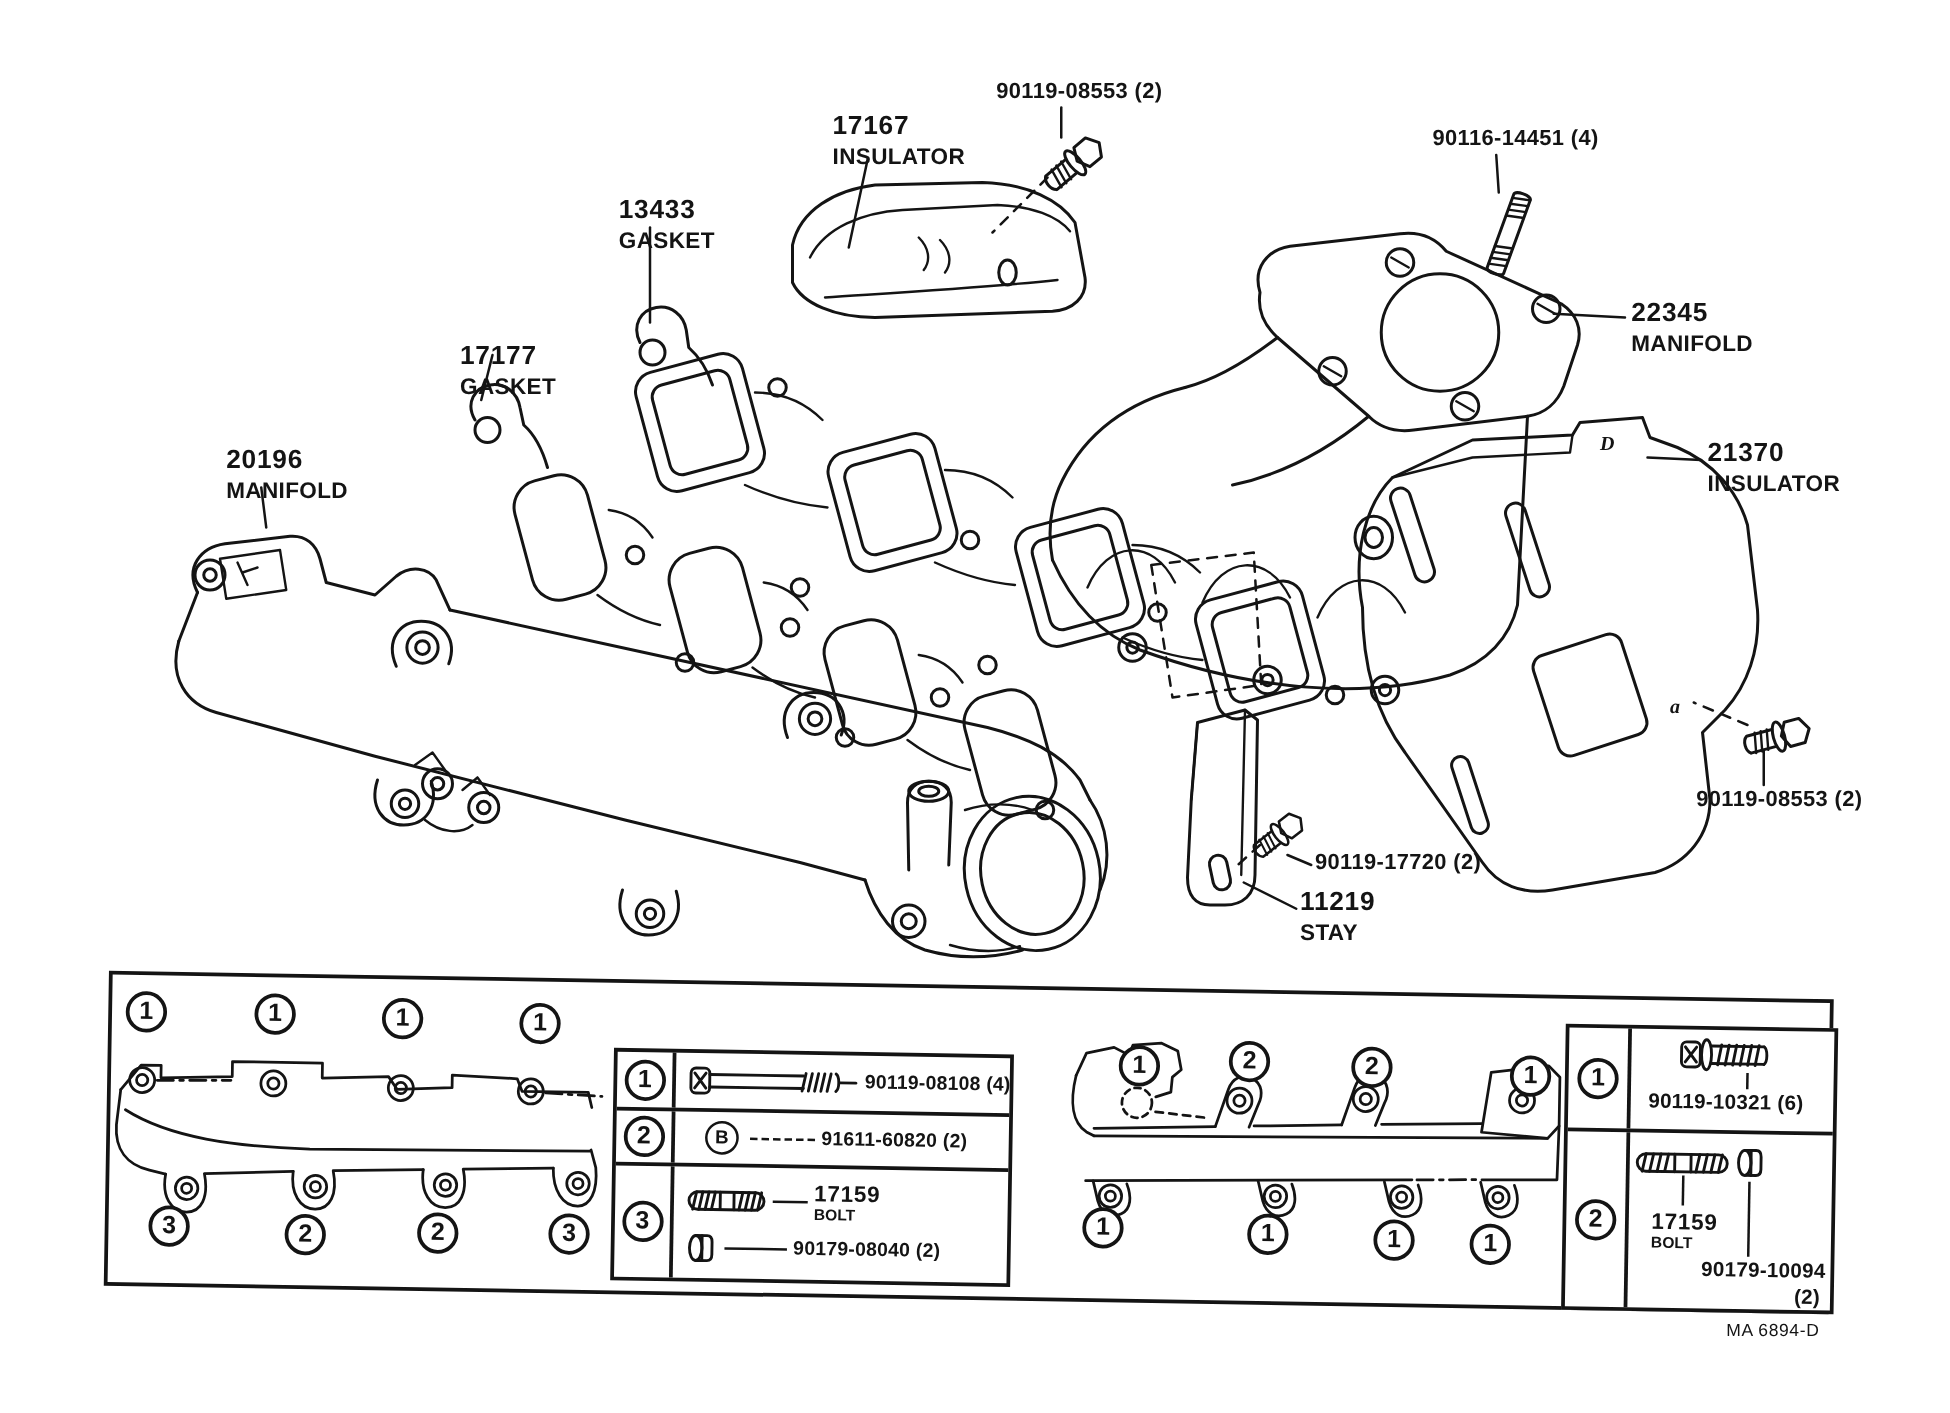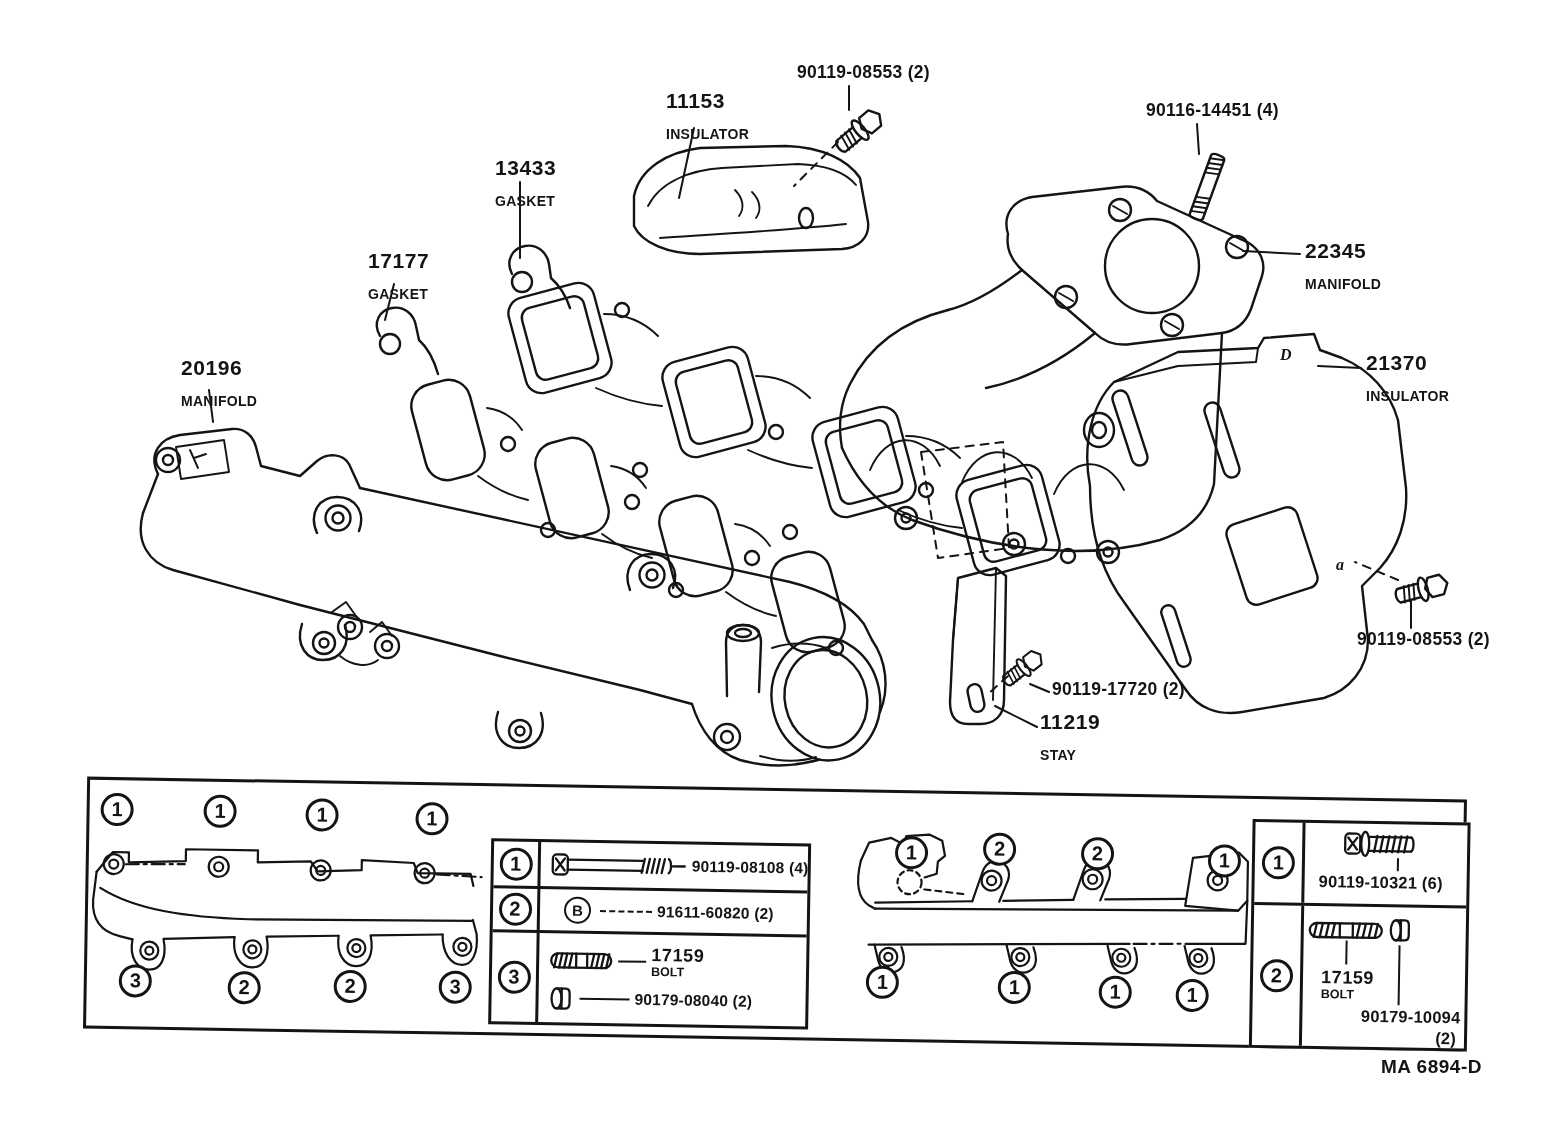--- a/index.html
+++ b/index.html
@@ -6,21 +6,21 @@
   body{width:1560px;height:1130px;font-family:"Liberation Sans",sans-serif;color:#141414;}
   .page{position:relative;width:1560px;height:1130px;background:#fff;overflow:hidden;}
   .art{position:absolute;left:0;top:0;}
   .art path,.art circle,.art ellipse,.art rect,.art line{fill:none;stroke:#141414;stroke-width:2.4;stroke-linecap:round;stroke-linejoin:round;}
   .art .thin{stroke-width:1.9;}
   .art .leader{stroke-width:2;}
   .art .dash{stroke-dasharray:8 7;stroke-width:2;}
   .art text{fill:#141414;stroke:none;font-family:"Liberation Serif",serif;font-style:italic;font-weight:700;font-size:16px;}
   .part-label{position:absolute;font-weight:700;line-height:1;white-space:nowrap;letter-spacing:.6px;}
   .part-label .num{display:block;font-size:21px;}
-  .part-label .nm{display:block;font-size:14px;margin-top:16px;letter-spacing:.3px;}
+  .part-label .nm{display:block;font-size:18px;margin-top:5px;letter-spacing:.3px;}
   .fast-label{position:absolute;font-weight:700;font-size:17.5px;letter-spacing:.3px;white-space:nowrap;line-height:1;}
   
   .bottom-panel{position:absolute;left:85px;top:788px;width:1380px;height:252px;border:3px solid #141414;transform:rotate(0.95deg);transform-origin:50% 50%;box-sizing:border-box;background:#fff;}
   .panel-svg{position:absolute;left:0;top:0;}
   .panel-svg path,.panel-svg circle{fill:none;stroke:#141414;stroke-width:2.2;stroke-linecap:round;stroke-linejoin:round;}
   .mark{position:absolute;width:33px;height:33px;border:3px solid #141414;border-radius:50%;display:flex;align-items:center;justify-content:center;font-weight:700;font-size:20px;background:#fff;box-sizing:border-box;}
   .legend{position:absolute;border:3px solid #141414;background:#fff;box-sizing:border-box;}
   .legend-left{left:402px;top:52px;width:320px;height:186px;}
   .legend-right{left:1163px;top:20px;width:218px;height:229px;}
   .lrow{display:flex;box-sizing:border-box;}
@@ -35,21 +35,21 @@
   .stack{display:flex;flex-direction:column;line-height:1;}
   .stack .num{font-weight:700;font-size:18px;letter-spacing:.6px;}
   .stack .nm{font-weight:700;font-size:12.5px;margin-top:2px;}
   .hline{border-top:2.6px solid #141414;flex:none;}
   .vline{position:absolute;border-left:2.6px solid #141414;}
   .circle-b{flex:none;width:27px;height:27px;border:2.6px solid #141414;border-radius:50%;display:flex;align-items:center;justify-content:center;font-weight:700;font-size:15px;margin-left:14px;box-sizing:border-box;}
   .dashline{flex:none;border-top:2.6px dashed #141414;width:52px;margin-left:4px;}
   .abs{position:absolute;}
   .legend svg{display:block;}
   .legend svg path,.legend svg rect,.legend svg ellipse{fill:none;stroke:#141414;stroke-width:2.3;stroke-linecap:round;stroke-linejoin:round;}
-  .footer-code{position:absolute;left:1381px;top:1056px;font-weight:700;font-size:19px;letter-spacing:.5px;white-space:nowrap;}
+  .footer-code{position:absolute;left:1381px;top:1056px;font-weight:400;font-size:14px;letter-spacing:.5px;white-space:nowrap;}
 </style>
 </head>
 <body>
 
 <div class="page">
 
   <svg class="art" width="1560" height="775" viewBox="0 0 1560 775">
 
     <g>
       <path d="M158,474 C148,454 160,438 180,435 L232,429 C245,428 253,436 256,447 L261,466 L300,476 L317,461 C328,452 343,454 349,464 L360,488"></path>
@@ -246,30 +246,30 @@
       <path class="leader" d="M1361,368 L1318,366"></path>
       <path class="leader" d="M1411,628 L1411,600"></path>
       <path class="dash" d="M1398,580 L1355,562"></path>
       <path class="leader" d="M1049,692 L1030,684"></path>
       <path class="dash" d="M1008,676 L988,694"></path>
       <path class="leader" d="M1037,727 L995,706"></path>
     </g>
   </svg>
 
   <div class="part-label" style="left:666px;top:90px">
-    <span class="num">11153</span>
+    <span class="num">17167</span>
     <span class="nm">INSULATOR</span>
   </div>
   <div class="fast-label" style="left:797px;top:64px">90119-08553 (2)</div>
   <div class="fast-label" style="left:1146px;top:102px">90116-14451 (4)</div>
   <div class="part-label" style="left:495px;top:157px">
     <span class="num">13433</span>
     <span class="nm">GASKET</span>
   </div>
-  <div class="part-label" style="left:368px;top:250px">
+  <div class="part-label" style="left:368px;top:274px">
     <span class="num">17177</span>
     <span class="nm">GASKET</span>
   </div>
   <div class="part-label" style="left:181px;top:357px">
     <span class="num">20196</span>
     <span class="nm">MANIFOLD</span>
   </div>
   <div class="part-label" style="left:1305px;top:240px">
     <span class="num">22345</span>
     <span class="nm">MANIFOLD</span>

